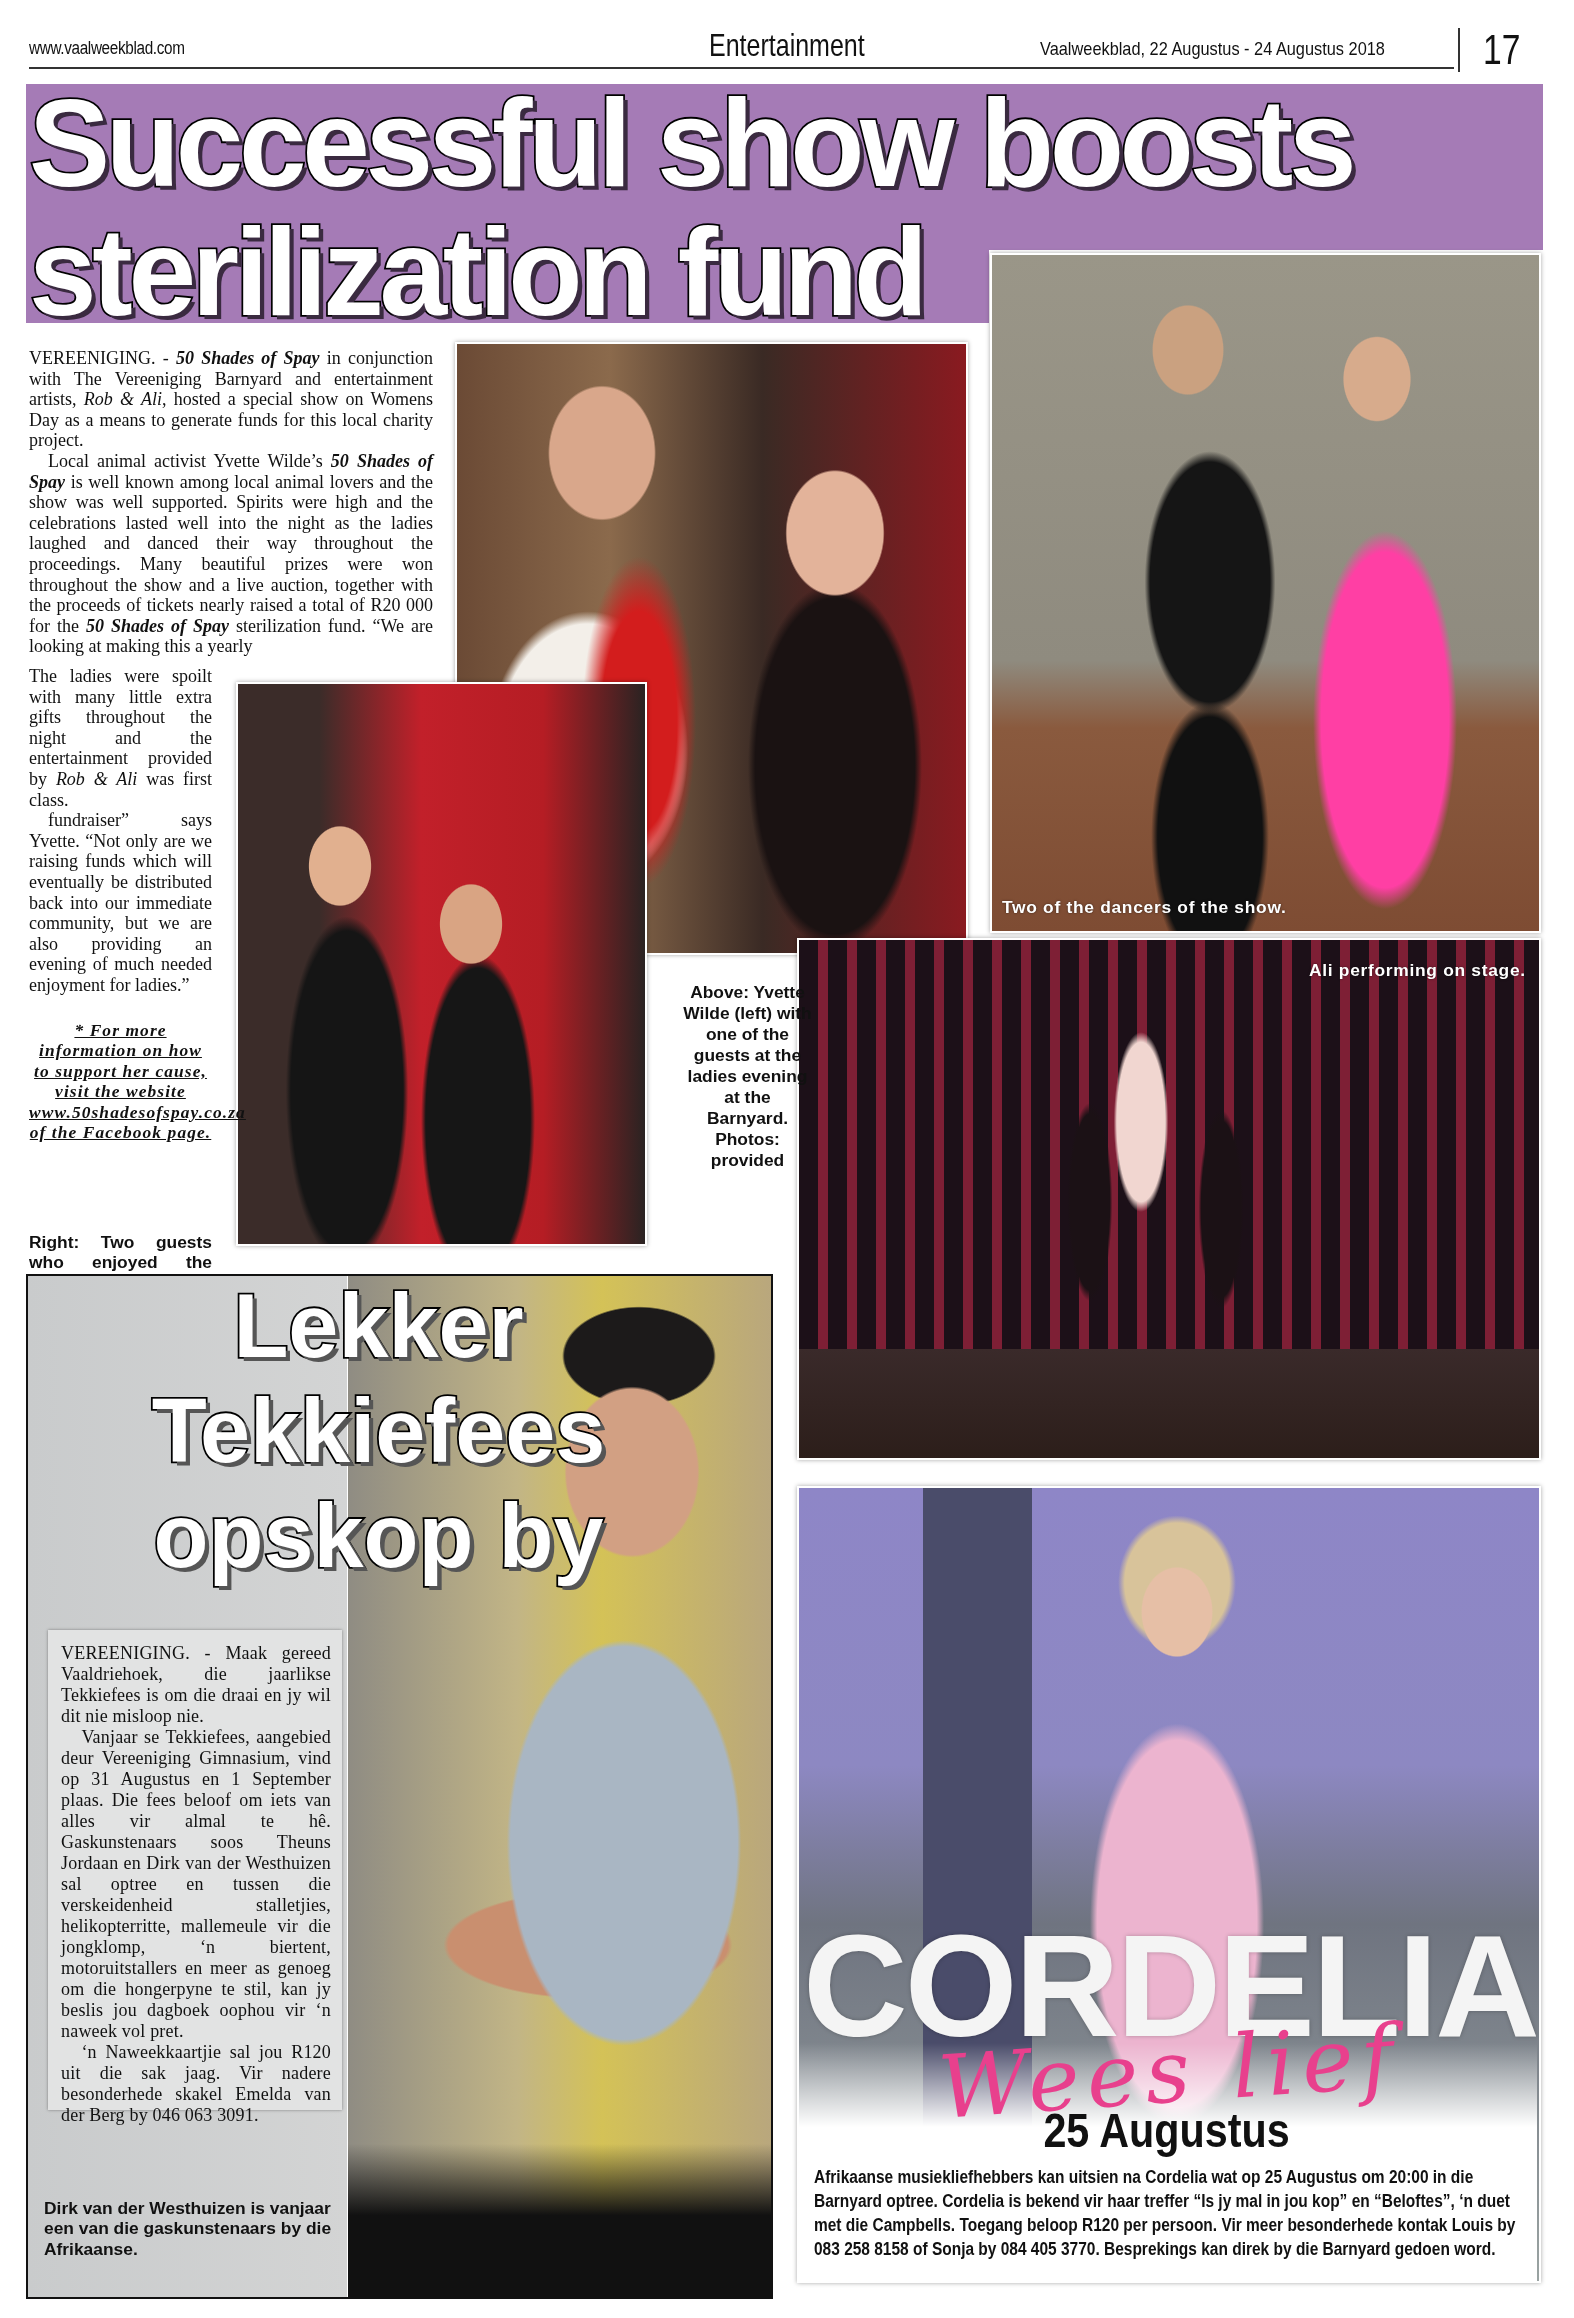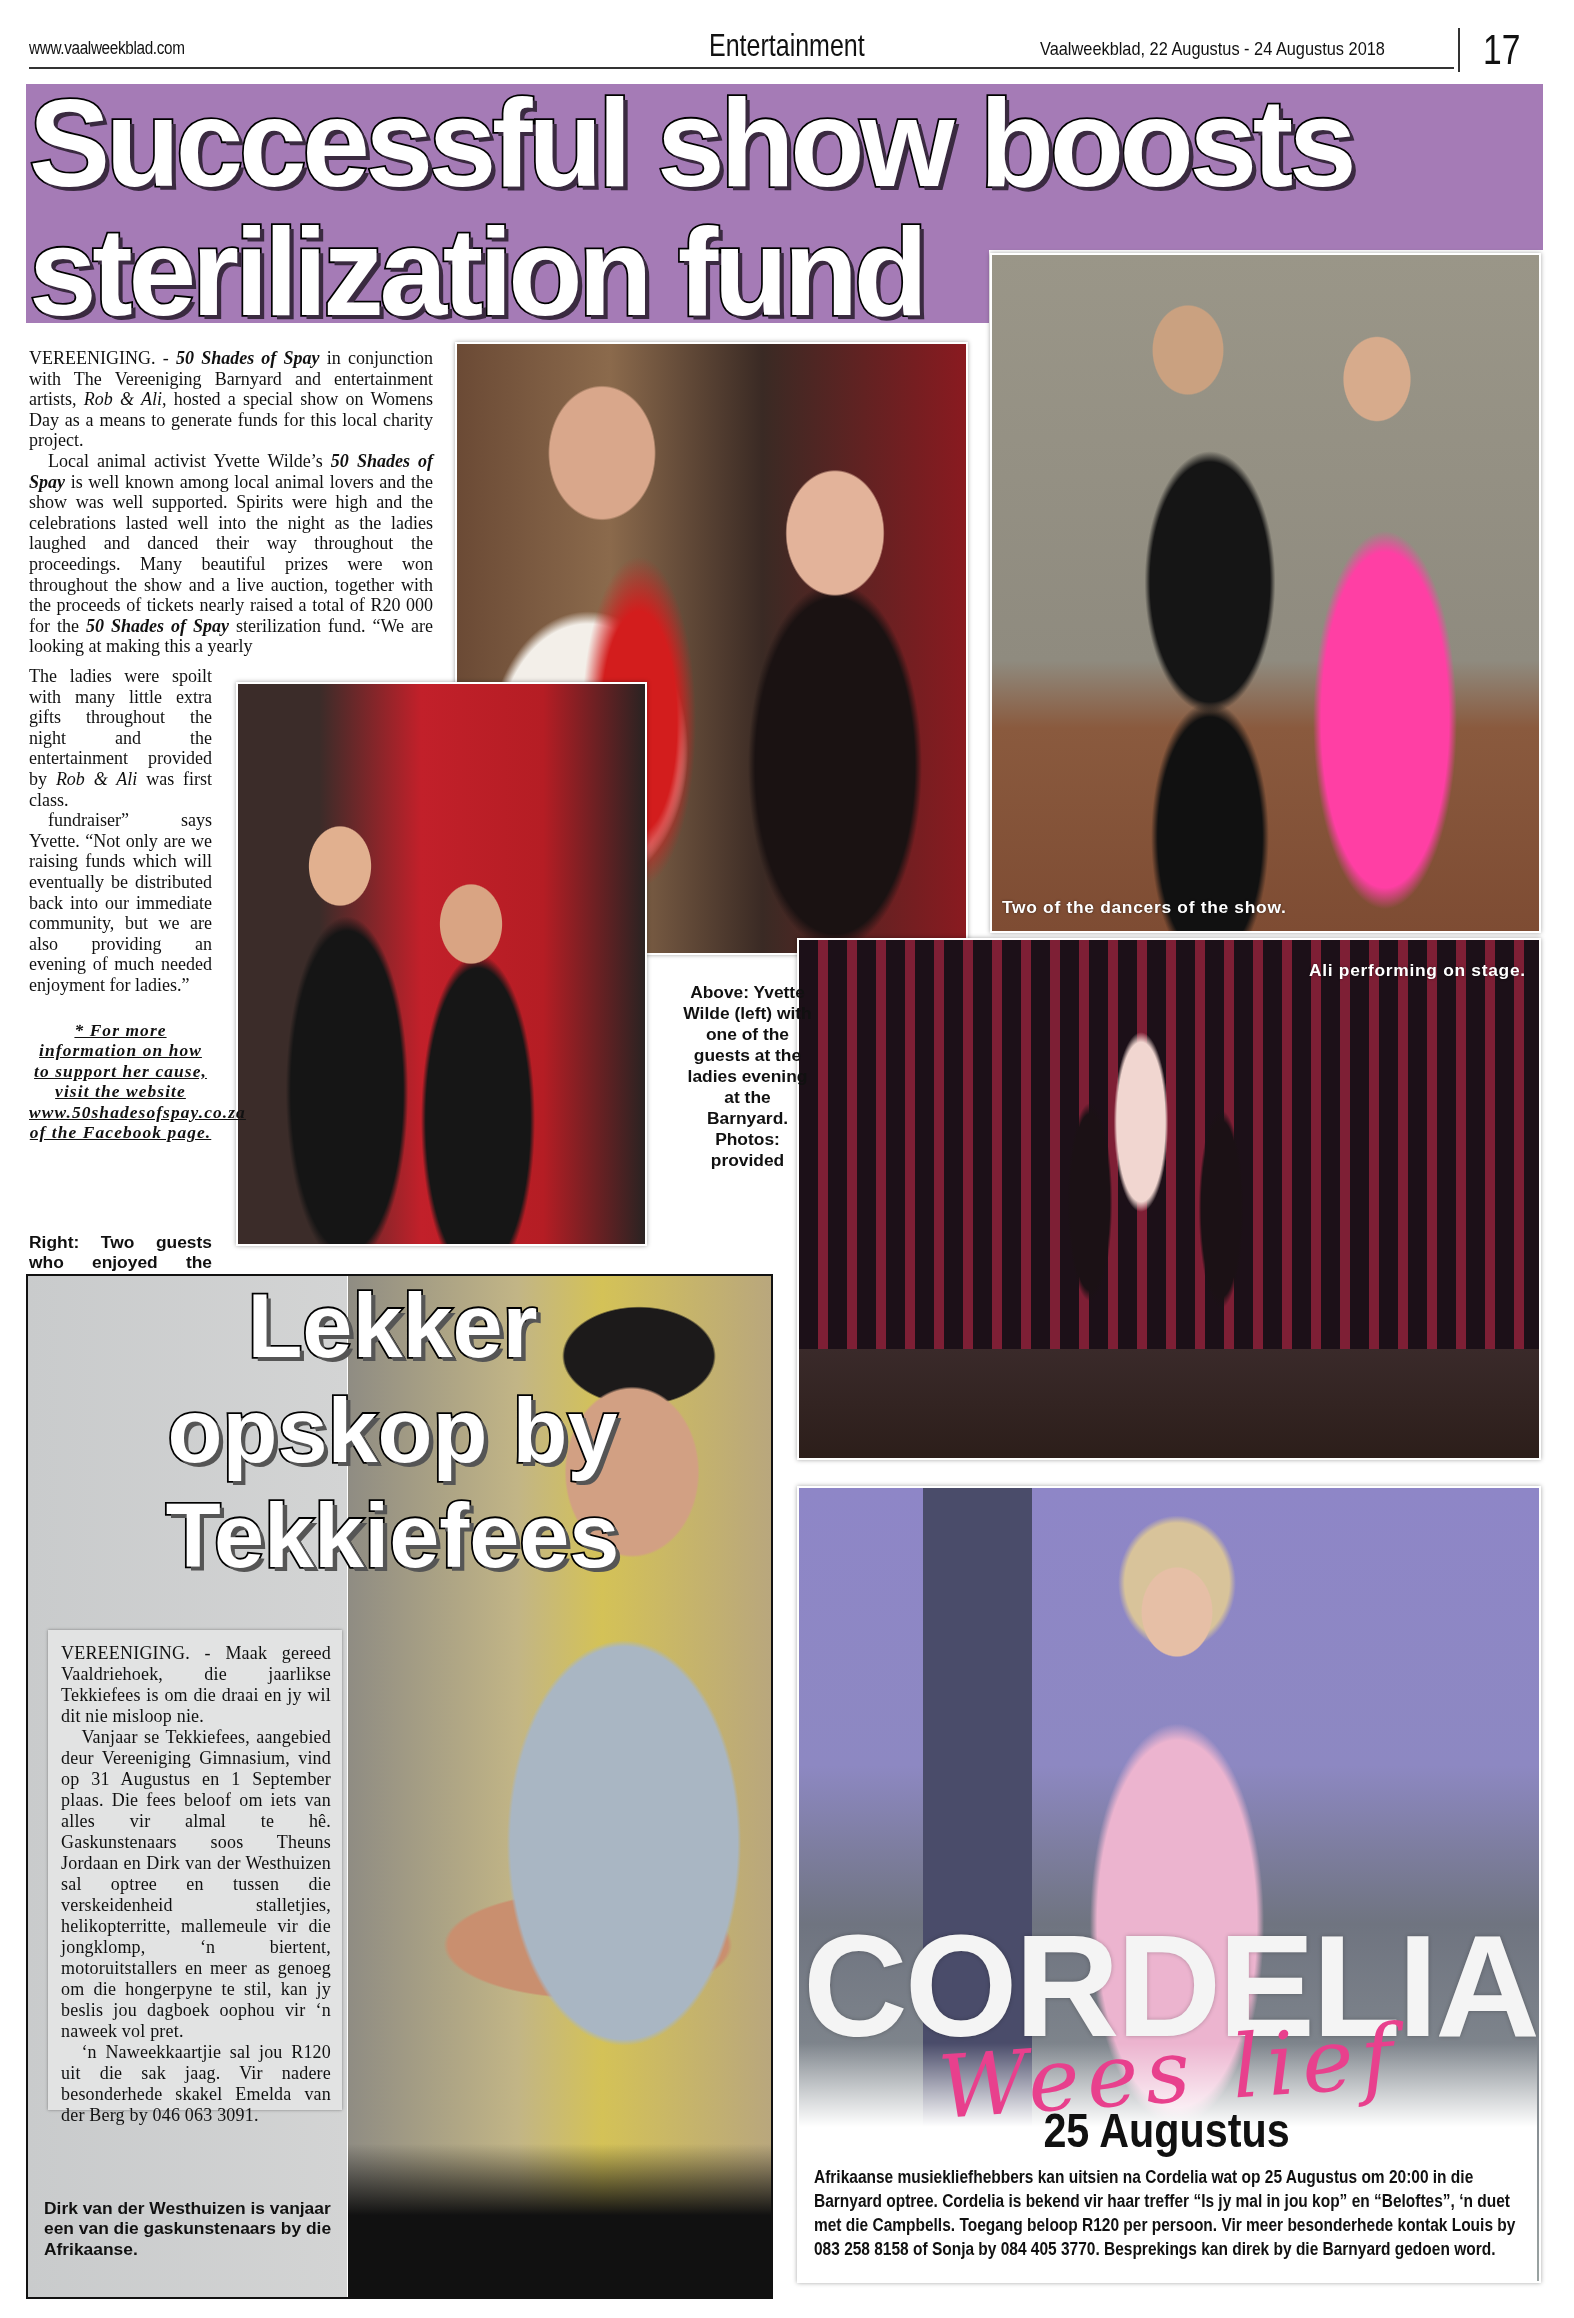--- a/index.html
+++ b/index.html
@@ -80,21 +80,21 @@
   .tk-box{left:26px;top:1274px;width:743px;height:1021px;border:2.2px solid #111;overflow:hidden;
     background:linear-gradient(90deg,#c9cbcc 0,#d3d4d4 43%,transparent 43%);}
   .tk-photo{position:absolute;left:320px;top:0;width:423px;height:1021px;
     background:
       radial-gradient(ellipse 109px 138px at 284px 196px,#d2a083 0 60%,transparent 62%),
       radial-gradient(ellipse 124px 80px at 291px 80px,#1c1a1a 0 60%,transparent 62%),
       radial-gradient(ellipse 189px 327px at 276px 567px,#a9b6c3 0 60%,transparent 62%),
       radial-gradient(ellipse 233px 87px at 240px 669px,#c98f6f 0 60%,transparent 62%),
       linear-gradient(180deg,transparent 85%,#111 92%),
       linear-gradient(90deg,#8f8c83,#c2b586 40%,#d4c257 60%,#b9a77d 100%);}
-  .tk-title{left:29px;top:1274px;width:727px;text-align:center;font-family:"Liberation Sans",sans-serif;font-weight:bold;font-size:90px;line-height:105px;color:#fff;-webkit-text-stroke:3.6px #000;paint-order:stroke fill;text-shadow:4.4px 4.4px 0 #555;}
+  .tk-title{left:15px;top:1274px;width:727px;text-align:center;font-family:"Liberation Sans",sans-serif;font-weight:bold;font-size:90px;line-height:105px;color:#fff;-webkit-text-stroke:3.6px #000;paint-order:stroke fill;text-shadow:4.4px 4.4px 0 #555;}
   .tk-textbox{left:48px;top:1630px;width:294px;height:480px;background:#e2e3e3;box-shadow:0 0 2.9px rgba(0,0,0,0.4);}
   .tk-text{left:61px;top:1643px;width:270px;font-size:18px;line-height:21px;text-align:justify;letter-spacing:0.2px;}
   .tk-text p{margin:0;}
   .tk-text p+p{text-indent:20.4px;}
   .tk-cap{left:44px;top:2198px;width:291px;}
 </style>
 </head>
 <body>
 
 <div class="abs hdr-site">www.vaalweekblad.com</div>
@@ -128,22 +128,22 @@
 </div>
 <div class="abs note">* For more information on how to support her cause, visit the website www.50shadesofspay.co.za of the Facebook page.</div>
 <div class="abs cap-bold cap-right">Right: Two guests who enjoyed the entertainment.</div>
 <div class="abs cap-bold cap-above">Above: Yvette Wilde (left) with one of the guests at the ladies evening at the Barnyard. Photos: provided</div>
 
 <div class="abs tk-box">
   <div class="tk-photo"></div>
 </div>
 <div class="abs tk-title">
   <div>Lekker</div>
+  <div>Tekkiefees</div>
   <div>opskop by</div>
-  <div>Tekkiefees</div>
 </div>
 <div class="abs tk-textbox"></div>
 <div class="abs tk-text">
   <p>VEREENIGING. - Maak gereed Vaaldriehoek, die jaarlikse Tekkiefees is om die draai en jy wil dit nie misloop nie.</p>
   <p>Vanjaar se Tekkiefees, aangebied deur Vereeniging Gimnasium, vind op 31 Augustus en 1 September plaas. Die fees beloof om iets van alles vir almal te hê. Gaskunstenaars soos Theuns Jordaan en Dirk van der Westhuizen sal optree en tussen die verskeidenheid stalletjies, helikopterritte, mallemeule vir die jongklomp, ‘n biertent, motoruitstallers en meer as genoeg om die hongerpyne te stil, kan jy beslis jou dagboek oophou vir ‘n naweek vol pret.</p>
   <p>‘n Naweekkaartjie sal jou R120 uit die sak jaag. Vir nadere besonderhede skakel Emelda van der Berg by 046 063 3091.</p>
 </div>
 <div class="abs cap-bold tk-cap">Dirk van der Westhuizen is vanjaar een van die gaskunstenaars by die Afrikaanse.</div>
 
 <div class="abs photo ph-cordelia"></div>

